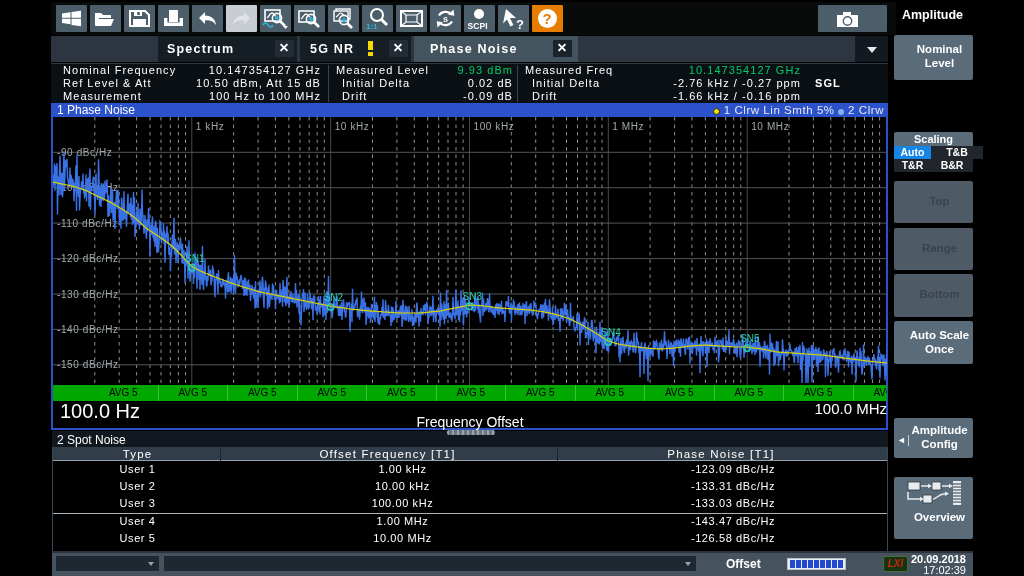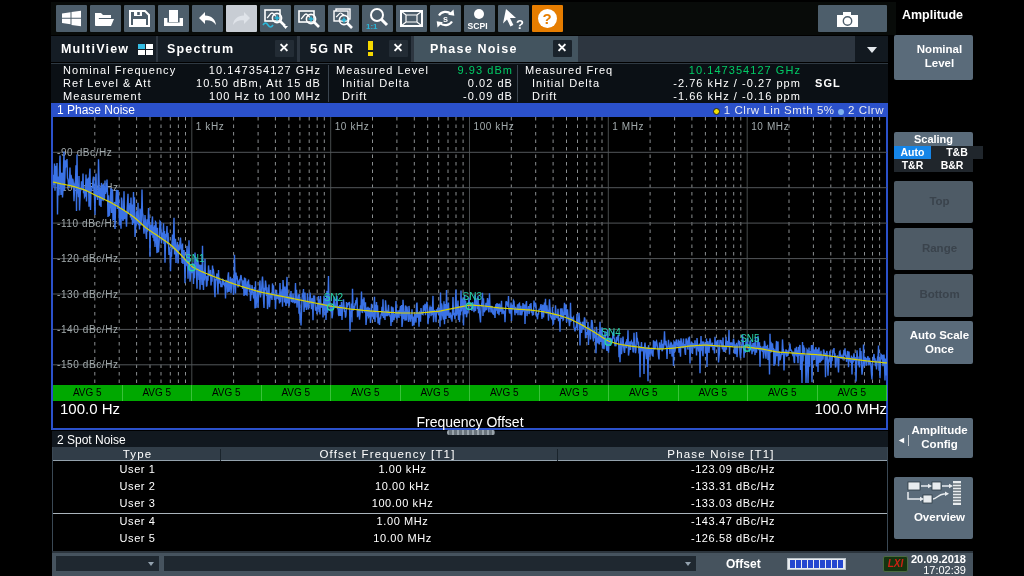--- a/index.html
+++ b/index.html
@@ -6,21 +6,21 @@
 div,span { position:absolute; }
 .tile { top:5px; width:31px; height:27px; background:#4d5e6b; border-radius:1px; }
 .tile svg { position:absolute; left:0; top:0; }
 .tab { top:36px; height:26px; background:#151d25; color:#fff; font-size:12.5px; font-weight:bold; letter-spacing:1.2px; line-height:26px; }
 .tabx { top:4px; width:19px; height:17px; background:#232c35; color:#fff; font-size:12.5px; font-weight:bold; text-align:center; line-height:17px; border-radius:1px; }
 .ilab { color:#fff; font-size:11px; letter-spacing:1.05px; white-space:pre; }
 .ival { color:#fff; font-size:11px; letter-spacing:1.05px; text-align:right; }
 .green { color:#00cc66; }
 .glab { font-family:"Liberation Sans"; font-size:10px; letter-spacing:0.6px; fill:#a2aaac; }
 .snlab { font-family:"Liberation Sans"; font-size:10px; fill:#27d3a7; }
-.avgseg { top:0; width:69.5px; height:16px; background:#00a800; border-right:1px solid #39c239; color:#000; font-size:10px; text-align:center; line-height:16px; }
+.avgseg { top:0; width:69.5px; height:16px; background:#00a800; border-right:1px solid #39c239; color:#000; font-size:10px; text-align:center; line-height:16px;margin-left:36px; }
 .trow { left:53px; width:835px; height:17px; color:#fff; font-size:11px; letter-spacing:0.6px; }
 .trow span { top:1px; text-align:center; }
 .sbtn > div { position:static;padding-left:12px; }
 .sbtn { left:894px; width:79px; background:#5a6b7a; border-radius:2px; color:#fff; font-size:11.5px; font-weight:bold; text-align:center; line-height:14px; }
 .sbtn-dis { background:#4e5b66; color:#3a434c; }
 .sbhead { left:896px; top:8px; width:73px; color:#fff; font-size:12.5px; font-weight:bold; text-align:center; }
 .scalwrap { left:894px; top:132px; width:79px; height:40px; background:#5a6b7a; border-radius:2px; }
 .scallab { left:0; top:0; width:79px; height:14px; color:#fff; font-size:11px; font-weight:bold; text-align:center; line-height:14px; }
 .scell { height:13px; background:#20262c; color:#fff; font-size:10.5px; font-weight:bold; text-align:center; line-height:13px; }
 .sdrop { top:555px; height:17px; background:#1f2830; border:1px solid #46545f; }
@@ -141,29 +141,20 @@
     </div>
     <div class="tile" style="left:818px;width:69px">
       <svg width="59" height="27" viewBox="0 0 59 27">
         <rect x="25" y="7" width="8" height="4" fill="#fff"></rect>
         <rect x="19" y="10" width="21" height="12" fill="#fff"></rect>
         <circle cx="29.5" cy="16" r="4.2" fill="none" stroke="#4d5e6b" stroke-width="1.4"></circle>
       </svg>
     </div>
 
 <div style="left:51px;top:36px;width:837px;height:26px;background:#2d3640"></div>
-<div class="tab" style="left:51px;width:105px">
-      <span style="position:absolute;left:10px">MultiView</span>
- <svg width="15" height="11" style="position:absolute;left:87px;top:8px">
-        <rect x="0" y="0" width="7" height="5" fill="#35bde4"></rect>
-        <rect x="8" y="0" width="7" height="5" fill="#fff"></rect>
-        <rect x="0" y="6" width="7" height="5" fill="#fff"></rect>
-        <rect x="8" y="6" width="7" height="5" fill="#fff"></rect>
-      </svg>
-    </div>
 <div class="tab" style="left:158px;width:139px">
       <span style="position:absolute;left:9px">Spectrum</span>
       <span class="tabx" style="left:117px">✕</span>
     </div>
 <div class="tab" style="left:300px;width:111px">
       <span style="position:absolute;left:10px">5G NR</span>
       <span style="position:absolute;left:68px;top:5px;width:5px;height:9px;background:#f5d800"></span>
       <span style="position:absolute;left:68px;top:16px;width:5px;height:4px;background:#f5d800"></span>
       <span class="tabx" style="left:89px">✕</span>
     </div>
@@ -305,21 +296,21 @@
       <div class="avgseg" style="left:208.5px">AVG 5</div>
       <div class="avgseg" style="left:278px">AVG 5</div>
       <div class="avgseg" style="left:347.5px">AVG 5</div>
       <div class="avgseg" style="left:417px">AVG 5</div>
       <div class="avgseg" style="left:486.5px">AVG 5</div>
       <div class="avgseg" style="left:556px">AVG 5</div>
       <div class="avgseg" style="left:625.5px">AVG 5</div>
       <div class="avgseg" style="left:695px">AVG 5</div>
       <div class="avgseg" style="left:764.5px">AVG 5</div>
     </div>
-<span style="left:60px;top:400px;color:#fff;font-size:15px">100.0 Hz</span>
+<span style="left:60px;top:400px;color:#fff;font-size:20px">100.0 Hz</span>
 <span style="left:700px;top:400px;width:187px;color:#fff;font-size:15px;text-align:right">100.0 MHz</span>
 <span style="left:270px;top:414px;width:400px;color:#fff;font-size:14px;text-align:center">Frequency Offset</span>
 <div style="left:447px;top:430px;width:48px;height:5px;background:repeating-linear-gradient(90deg,#9aa4ac 0 2px,#6a747c 2px 5px);border-radius:2px;z-index:6"></div>
 
 <div style="left:52px;top:431px;width:1px;height:121px;background:#3a4854"></div>
 <div style="left:887px;top:431px;width:1px;height:121px;background:#3a4854"></div>
 <div style="left:52px;top:431px;width:836px;height:16px;background:#11181f"></div>
     <span style="left:57px;top:433px;color:#fff;font-size:12px">2 Spot Noise</span>
 <div style="left:53px;top:447px;width:834px;height:14px;background:#313d48;border-bottom:1px solid #94a2ad"></div>
 <div style="left:220px;top:449px;width:1px;height:12px;background:#1a242c"></div>

